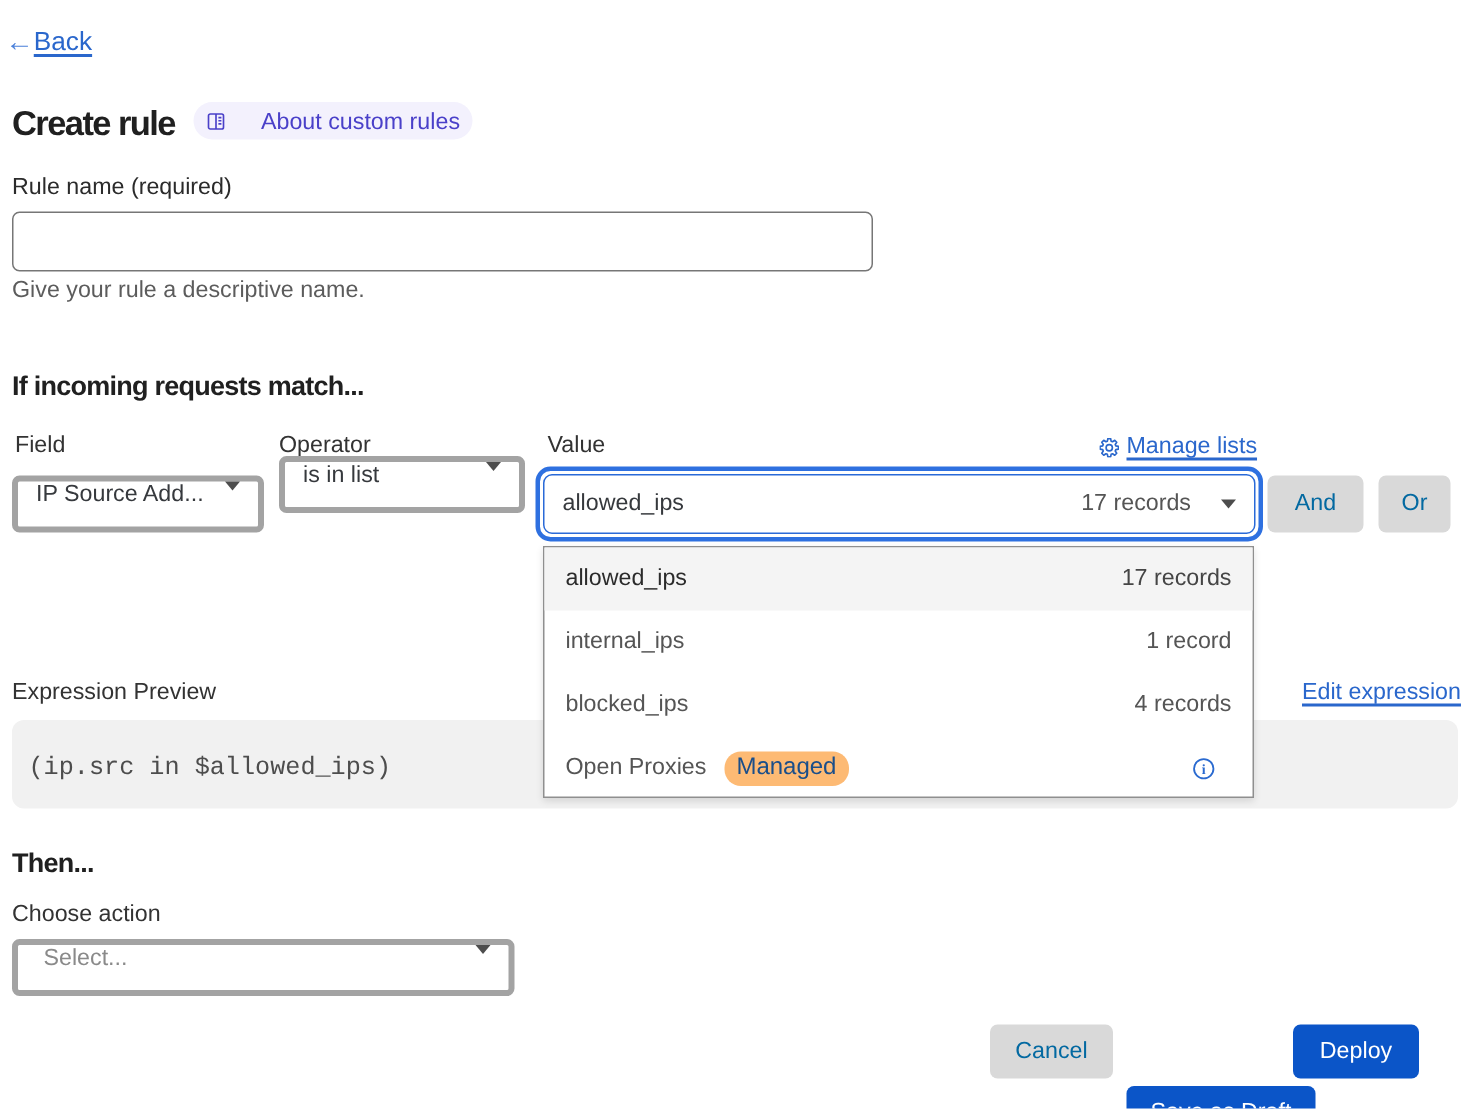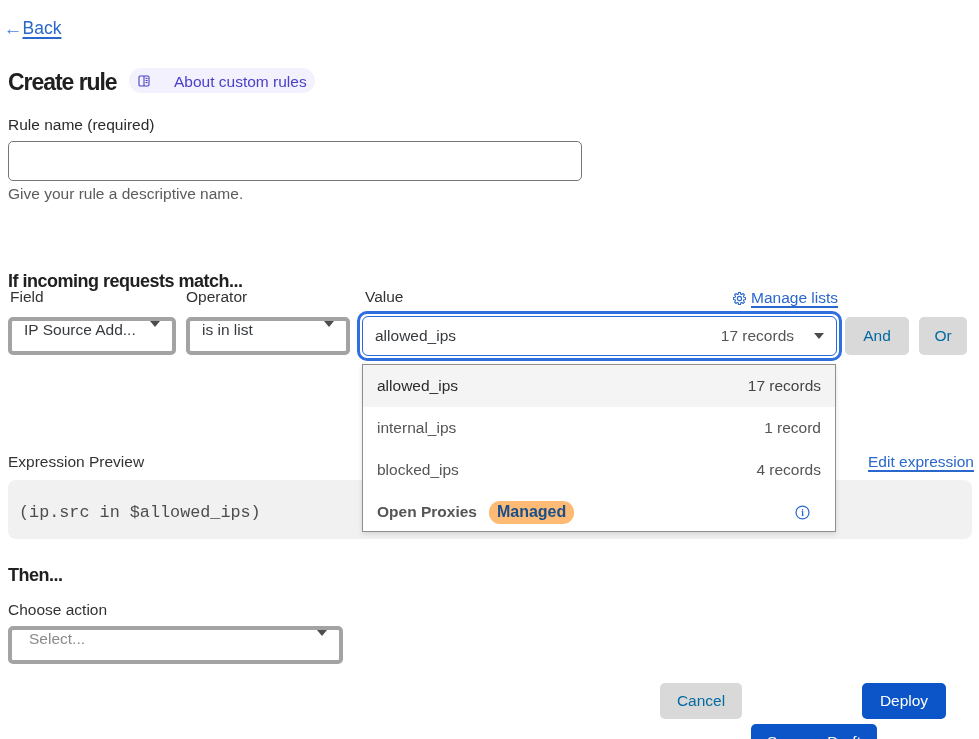--- a/index.html
+++ b/index.html
@@ -30,39 +30,39 @@
       <line x1="7.6" y1="5.5" x2="9.6" y2="5.5"></line>
       <line x1="7.6" y1="7.6" x2="9.6" y2="7.6"></line>
     </svg>
     <span style="font-size:15.5px; color:#4a40c9; position:relative; top:1.5px;">About custom rules</span>
   </div>
 
   <div class="abs" style="left:8px; top:116px; font-size:15.5px; color:#2b2b2b;">Rule name (required)</div>
   <div class="abs" style="left:8px; top:141px; width:574px; height:40px; border:1px solid #767676; border-radius:5px; background:#fff;"></div>
   <div class="abs" style="left:8px; top:185px; font-size:15.5px; color:#5c5c5c;">Give your rule a descriptive name.</div>
 
-  <div class="abs" style="left:8px; top:248px; font-size:18px; letter-spacing:-0.5px; line-height:1; font-weight:700; color:#202020;margin-top:24px;">If incoming requests match...</div>
+  <div class="abs" style="left:8px; top:248px; font-size:18px; letter-spacing:-0.5px; line-height:1; font-weight:700; color:#202020;">If incoming requests match...</div>
 
   <div class="abs" style="left:10px; top:288px; font-size:15.5px; color:#333;">Field</div>
   <div class="abs" style="left:186px; top:288px; font-size:15.5px; color:#333;">Operator</div>
   <div class="abs" style="left:365px; top:288px; font-size:15.5px; color:#333;">Value</div>
   <div class="abs" style="left:733px; top:289px; display:flex; align-items:center; gap:5px;">
     <svg width="13" height="13" viewBox="0 0 13 13" fill="none" stroke="#2a67cc" stroke-width="1.1" stroke-linejoin="round">
       <path d="M5.25 2.13 L5.58 0.37 L7.42 0.37 L7.75 2.13 L8.71 2.52 L10.19 1.52 L11.48 2.81 L10.48 4.29 L10.87 5.25 L12.63 5.58 L12.63 7.42 L10.87 7.75 L10.48 8.71 L11.48 10.19 L10.19 11.48 L8.71 10.48 L7.75 10.87 L7.42 12.63 L5.58 12.63 L5.25 10.87 L4.29 10.48 L2.81 11.48 L1.52 10.19 L2.52 8.71 L2.13 7.75 L0.37 7.42 L0.37 5.58 L2.13 5.25 L2.52 4.29 L1.52 2.81 L2.81 1.52 L4.29 2.52 Z"></path>
       <circle cx="6.5" cy="6.5" r="2.1"></circle>
     </svg>
     <a class="lnk" href="#" style="font-size:15.5px; text-decoration-thickness:1.5px;">Manage lists</a>
   </div>
 
   <div class="selbox" style="left:8px; top:317px; width:168px; height:38px;">
     <span>IP Source Add...</span>
       <span class="caret"></span>
   </div>
 
-  <div class="selbox" style="left:186px; top:317px; width:164px; height:38px;">
+  <div class="selbox" style="left:186px; top:304px; width:164px; height:38px;">
     <span>is in list</span>
       <span class="caret"></span>
   </div>
 
   <div class="abs" style="left:357px; top:311px; width:485px; height:50px; border:3px solid #2e70e0; border-radius:10px;">
     <div style="position:absolute; left:2px; top:2px; right:2px; bottom:2px; border:1px solid #2a6ad8; border-radius:6px; background:#fff; display:flex; align-items:center; justify-content:space-between; padding:0 12px;">
       <span style="font-size:15.5px; color:#36393d;">allowed_ips</span>
       <span style="display:flex; align-items:center; gap:20px;">
           <span style="font-size:15.5px; color:#555;">17 records</span>
           <span class="caret"></span>
@@ -97,21 +97,21 @@
       </div>
     <div class="row">
         <span>internal_ips</span>
         <span>1 record</span>
       </div>
     <div class="row">
         <span>blocked_ips</span>
         <span>4 records</span>
       </div>
     <div class="row">
-      <span style="display:flex; align-items:center; gap:12px;font-weight:bold;">
+      <span style="display:flex; align-items:center; gap:12px;">
           <span>Open Proxies</span>
         <span style="background:#fdba74; color:#1a4e8a; font-size:16px; border-radius:11px; padding:2.5px 8px;">Managed</span>
       </span>
       <svg style="margin-right:11px;" width="15" height="15" viewBox="0 0 16 16">
           <circle cx="8" cy="8" r="6.9" fill="none" stroke="#2a6ad0" stroke-width="1.3"></circle>
           <text x="8" y="11.5" text-anchor="middle" font-family="Liberation Serif, serif" font-size="10" font-weight="bold" fill="#2a6ad0">i</text>
         </svg>
     </div>
   </div>
 

